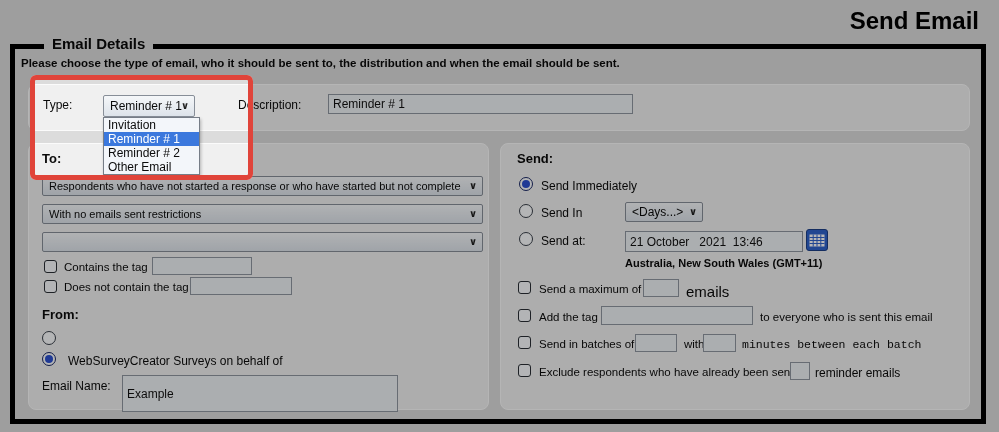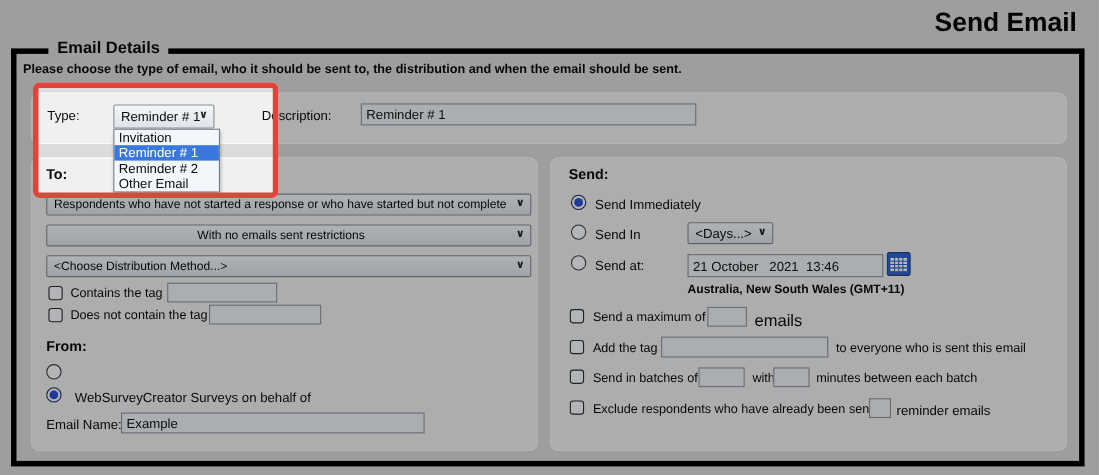--- a/index.html
+++ b/index.html
@@ -93,41 +93,40 @@
     <div class="opt">Other Email</div>
   </div>
   <div class="abs lbl" style="left:238px;top:98px;">Description:</div>
   <input class="abs tinput" style="left: 328px; top: 94px; width: 305px; height: 20px;" readonly="" value="Reminder # 1">
 
   <div class="abs lbl bold" style="left:42px;top:151px;">To:</div>
   <div class="abs dd" style="left:42px;top:176px;width:441px;">
     <span>Respondents who have not started a response or who have started but not complete</span>
     <span class="chev">∨</span>
   </div>
-  <div class="abs dd" style="left:42px;top:204px;width:441px;justify-content:center;">
+  <div class="abs dd" style="left:42px;top:204px;width:441px;">
     <span>With no emails sent restrictions</span>
     <span class="chev">∨</span>
   </div>
   <div class="abs dd" style="left:42px;top:232px;width:441px;">
-    <span>&lt;Choose Distribution Method...&gt;</span>
     <span class="chev">∨</span>
   </div>
   <div class="abs cb" style="left:44px;top:260px;"></div>
   <div class="abs lbl" style="left:64px;top:261px;font-size:11.5px;">Contains the tag</div>
   <input class="abs tinput" style="left: 152px; top: 257px; width: 100px; height: 18px;" readonly="" value="">
   <div class="abs cb" style="left:44px;top:280px;"></div>
   <div class="abs lbl" style="left:64px;top:281px;font-size:11.5px;">Does not contain the tag</div>
   <input class="abs tinput" style="left: 190px; top: 277px; width: 102px; height: 18px;" readonly="" value="">
 
   <div class="abs lbl bold" style="left:42px;top:307px;">From:</div>
   <div class="abs radio" style="left:42px;top:331px;"></div>
   <div class="abs radio sel" style="left:42px;top:352px;"></div>
   <div class="abs lbl" style="left:68px;top:354px;">WebSurveyCreator Surveys on behalf of</div>
   <div class="abs lbl" style="left:42px;top:379px;">Email Name:</div>
-  <input class="abs tinput" style="left: 110px; top: 375px; width: 276px; height: 19px;" readonly="" value="Example">
+  <input class="abs tinput" style="left: 122px; top: 375px; width: 276px; height: 37px;" readonly="" value="Example">
 
   <div class="abs lbl bold" style="left:517px;top:151px;">Send:</div>
 
   <div class="abs radio sel" style="left:519px;top:177px;"></div>
   <div class="abs lbl" style="left:541px;top:179px;">Send Immediately</div>
 
   <div class="abs radio" style="left:519px;top:204px;"></div>
   <div class="abs lbl" style="left:541px;top:206px;">Send In</div>
   <div class="abs dd" style="left:625px;top:202px;width:78px;font-size:12px;">
     <span>&lt;Days...&gt;</span>
@@ -159,21 +158,21 @@
   <div class="abs cb" style="left:518px;top:309px;"></div>
   <div class="abs lbl" style="left:539px;top:311px;font-size:11.5px;text-align:center;">Add the tag</div>
   <input class="abs tinput" style="left: 601px; top: 306px; width: 152px; height: 19px;" readonly="" value="">
   <div class="abs lbl" style="left:760px;top:311px;font-size:11.5px;">to everyone who is sent this email</div>
 
   <div class="abs cb" style="left:518px;top:336px;"></div>
   <div class="abs lbl" style="left:539px;top:338px;font-size:11.5px;">Send in batches of</div>
   <input class="abs tinput" style="left: 635px; top: 334px; width: 42px; height: 18px;" readonly="" value="">
   <div class="abs lbl" style="left:684px;top:338px;font-size:11.5px;">with</div>
   <input class="abs tinput" style="left: 703px; top: 334px; width: 33px; height: 18px;" readonly="" value="">
-  <div class="abs lbl" style="left:742px;top:338px;font-size:11.5px;">minutes between each batch</div>
+  <div class="abs lbl" style="left:742px;top:338px;font-size:11.5px;font-family:Liberation Mono, monospace;">minutes between each batch</div>
 
   <div class="abs cb" style="left:518px;top:364px;"></div>
   <div class="abs lbl" style="left:539px;top:366px;font-size:11.5px;">Exclude respondents who have already been sent</div>
   <input class="abs tinput" style="left: 790px; top: 362px; width: 20px; height: 18px;" readonly="" value="">
   <div class="abs lbl" style="left:815px;top:366px;font-size:12px;">reminder emails</div>
 
   <div class="abs highlight"></div>
 
 </div>
 

